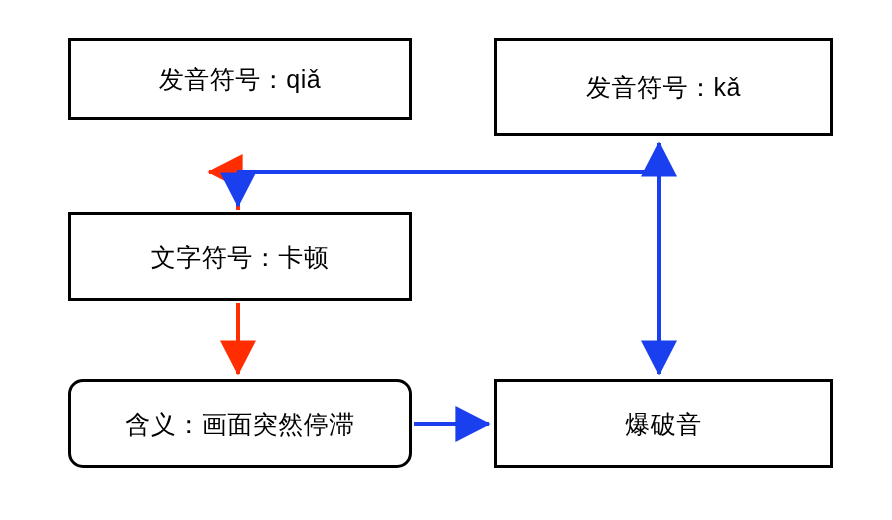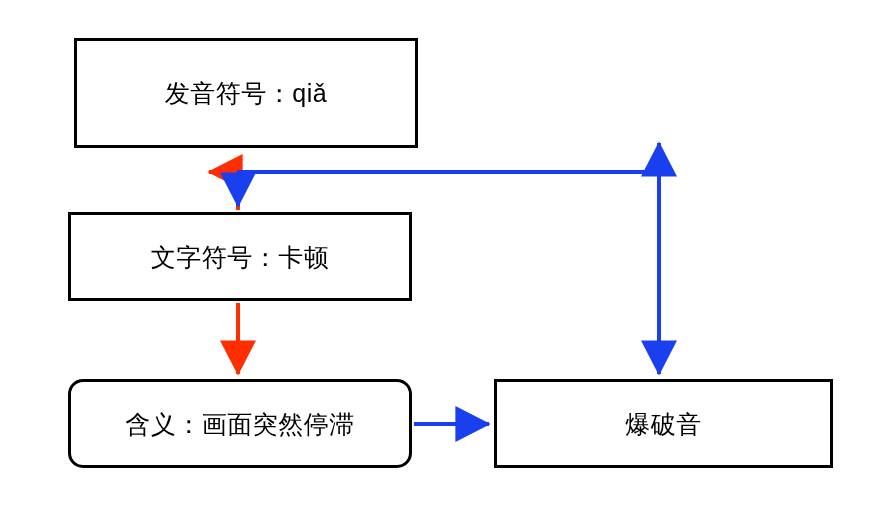--- a/index.html
+++ b/index.html
@@ -25,21 +25,21 @@
     display: flex;
     align-items: center;
     justify-content: center;
     color: #000000;
     font-size: 25px;
     letter-spacing: 0.5px;
     line-height: 1.2;
     white-space: nowrap;
     z-index: 3;
   }
-  #node-pron-qia  { left: 68px;  top: 38px;  width: 344px; height: 110px; margin-left: 6px; }
+  #node-pron-qia  { left: 68px;  top: 38px;  width: 344px; height: 82px; }
   #node-pron-ka   { left: 494px; top: 38px;  width: 339px; height: 98px; }
   #node-word      { left: 68px;  top: 212px; width: 344px; height: 89px; }
   #node-meaning   { left: 68px;  top: 379px; width: 344px; height: 89px; border-radius: 15px; }
   #node-plosive   { left: 494px; top: 379px; width: 339px; height: 89px; align-items: center; }
 
   #edge-layer {
     position: absolute;
     left: 0;
     top: 0;
     width: 892px;
@@ -79,20 +79,23 @@
 
     <line x1="238" y1="303" x2="238" y2="374" stroke="#ff2d00" stroke-width="4" marker-end="url(#arrow-red)"></line>
 
     <line x1="414" y1="424" x2="489" y2="424" stroke="#1a3fee" stroke-width="4" marker-end="url(#arrow-blue)"></line>
   </svg>
 
   <div class="node" id="node-pron-qia">
     <span>发音符号：qiǎ</span>
   </div>
 
+  <div class="node" id="node-pron-ka">
+    <span>发音符号：kǎ</span>
+  </div>
 
   <div class="node" id="node-word">
     <span>文字符号：卡顿</span>
   </div>
 
   <div class="node" id="node-meaning">
     <span>含义：画面突然停滞</span>
   </div>
 
   <div class="node" id="node-plosive">

